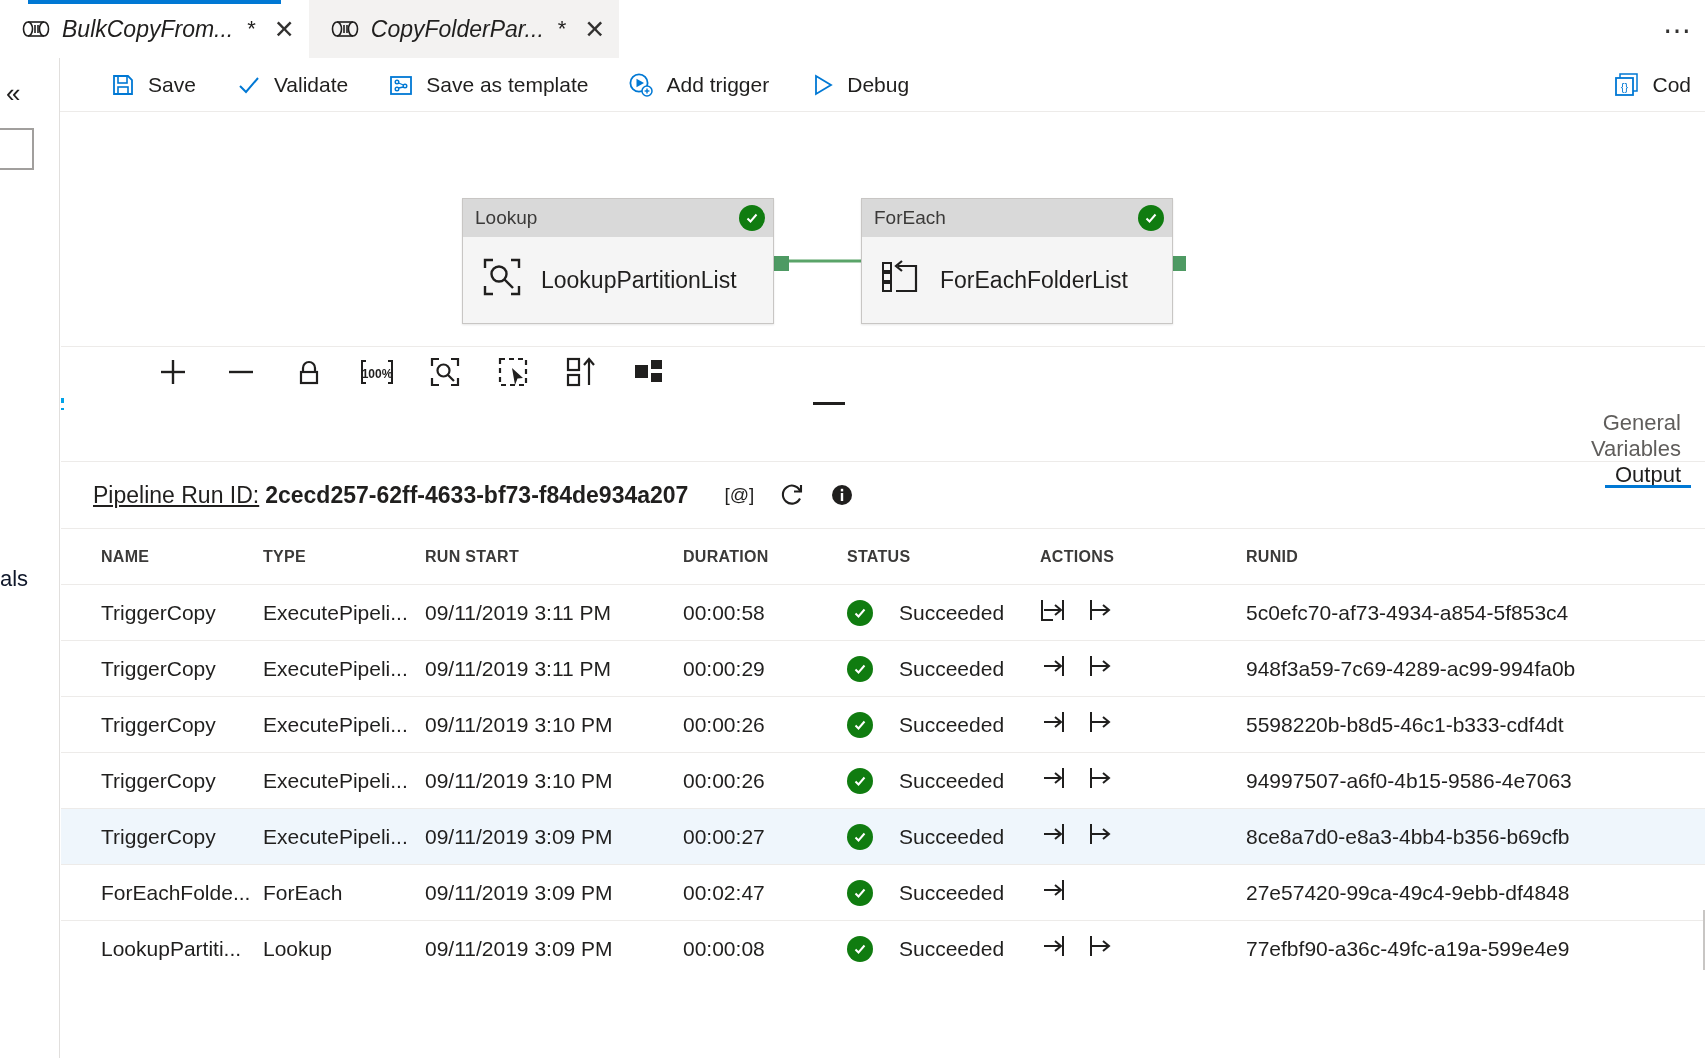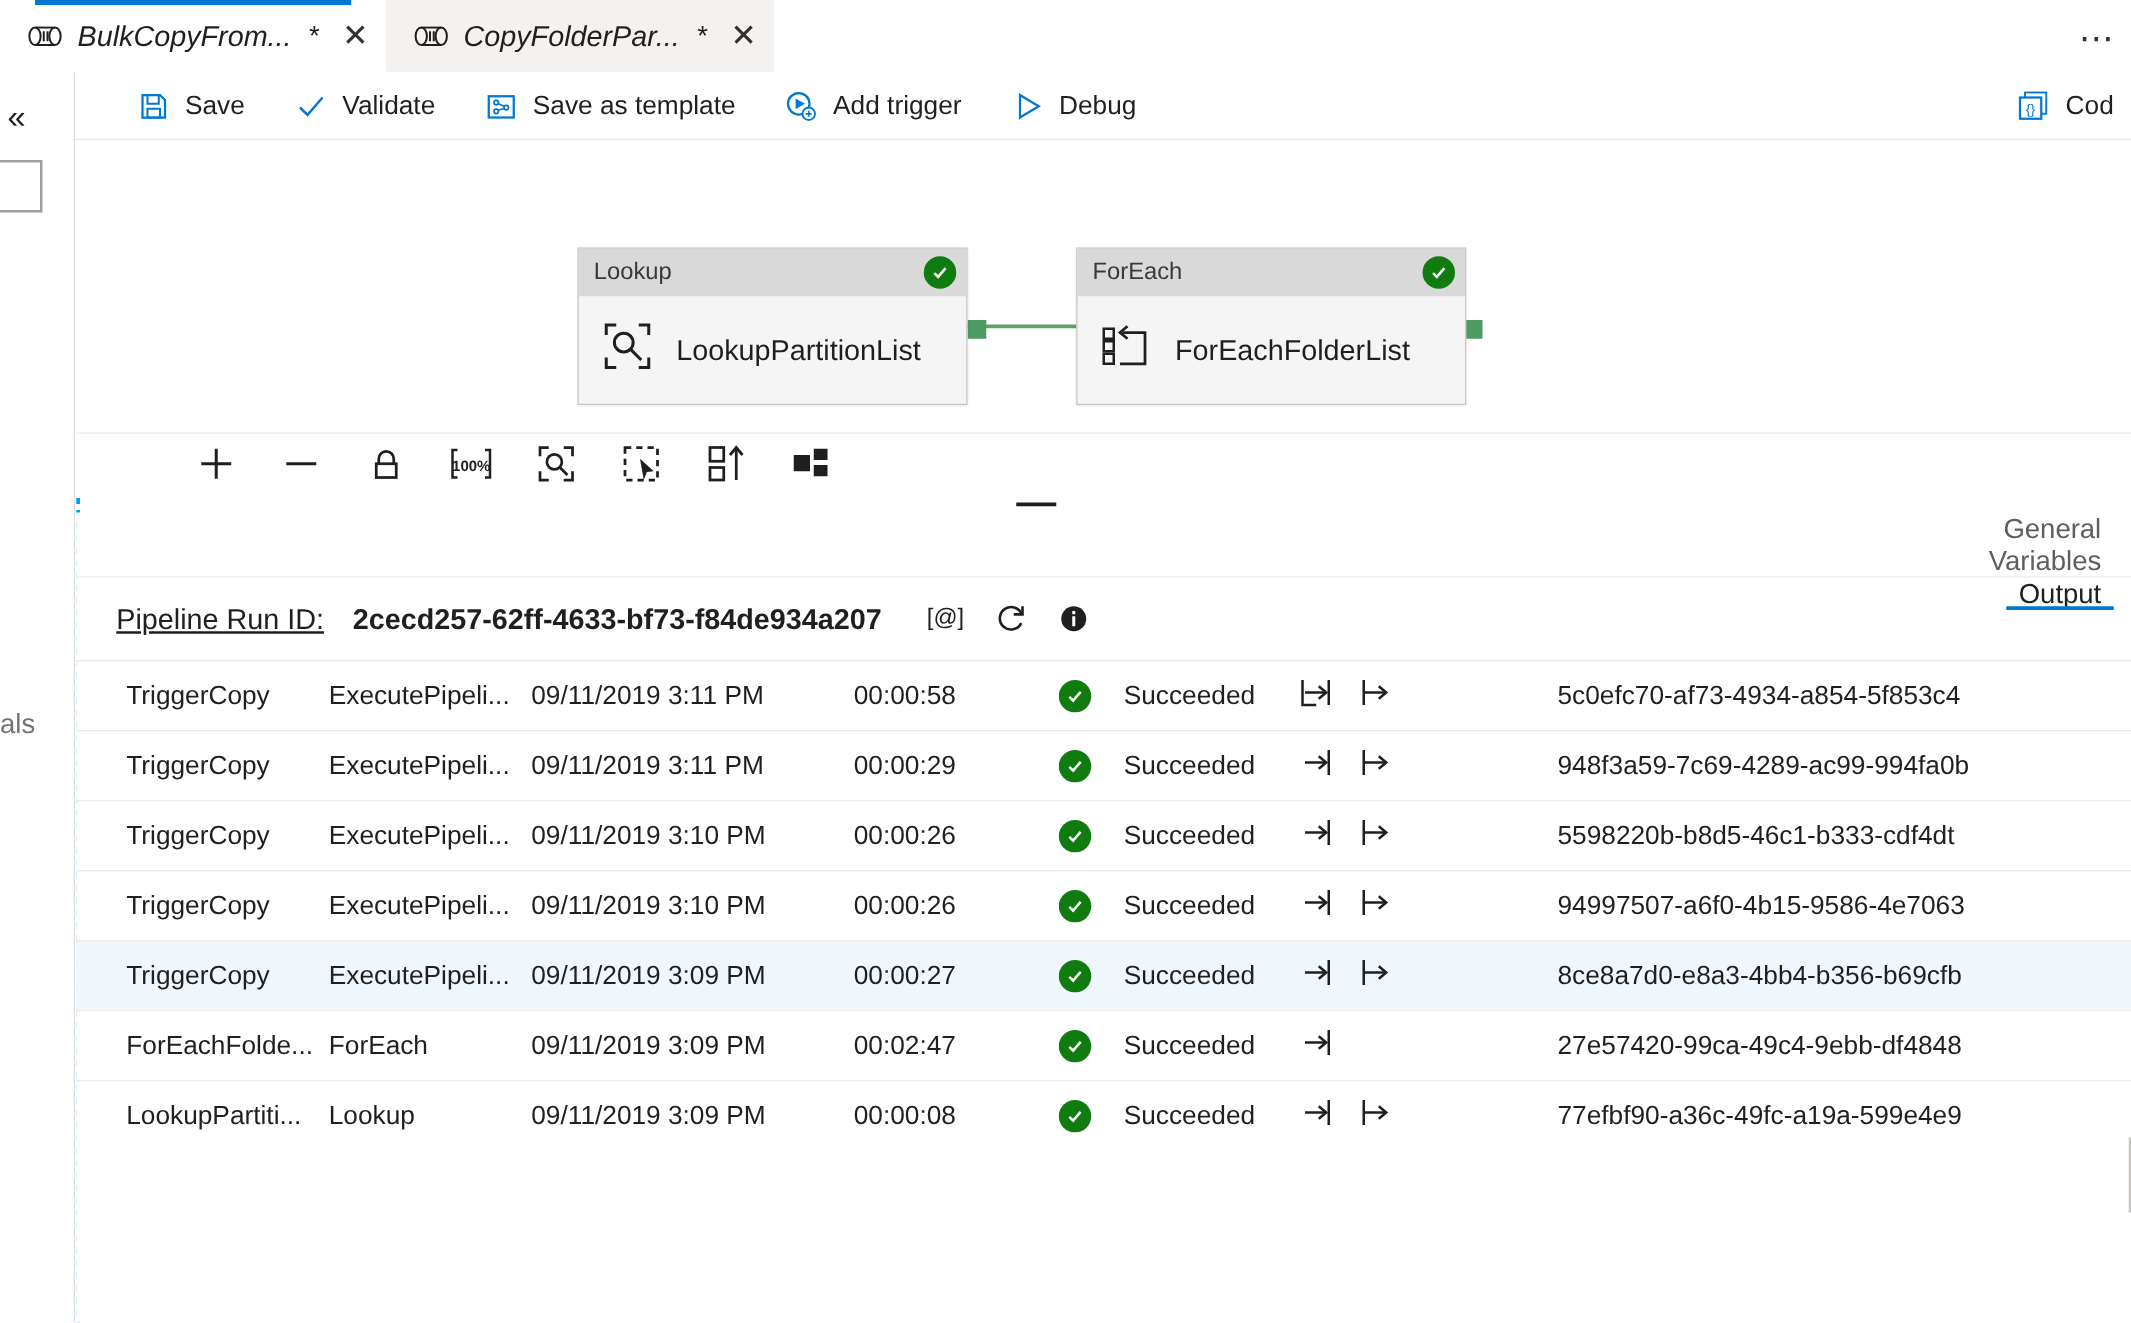--- a/index.html
+++ b/index.html
@@ -64,21 +64,21 @@
   .collapse-chevrons {
     position: absolute; top: 22px; left: 6px;
     font-size: 26px; color: #201f1e; line-height: 1;
   }
   .rail-box {
     position: absolute; top: 70px; left: -6px; width: 40px; height: 42px;
     border: 2px solid #a19f9d; background: #fff;
   }
   .rail-label {
     position: absolute; top: 508px; left: 0px;
-    font-size: 22px; color: #737373;
+    font-size: 22px; color: #0f172a;
   }
 
   
   .canvas {
     position: absolute; top: 113px; left: 61px; width: 1644px; height: 233px;
     background: #ffffff;
   }
 
   .node {
     position: absolute; width: 312px;
@@ -149,21 +149,21 @@
   .ptab.active::after {
     content: ""; position: absolute; left: 14px; right: 14px; bottom: 0;
     height: 3px; background: #0078d4;
   }
 
   .runid-bar {
     height: 66px; display: flex; align-items: center; gap: 0;
     padding-left: 32px;
   }
   .runid-label { font-size: 23px; color: #201f1e; text-decoration: underline; }
-  .runid-value { font-size: 23px; font-weight: bold; color: #201f1e; margin-left: 23px; }
+  .runid-value { font-size: 23px; font-weight: bold; color: #201f1e; margin-left: 6px; }
   .runid-tools { display: flex; align-items: center; gap: 24px; margin-left: 36px; }
   .rtool { display: flex; align-items: center; justify-content: center; }
 
   
   .tbl { width: 100%; }
   .thead, .trow {
     display: grid;
     grid-template-columns: 162px 162px 258px 164px 193px 206px 520px;
     align-items: center;
     padding-left: 40px;
@@ -480,20 +480,29 @@
           <svg width="24" height="24" viewBox="0 0 24 24">
             <circle cx="12" cy="12" r="10" fill="#201f1e"></circle>
             <rect x="10.8" y="10" width="2.4" height="8" fill="#fff"></rect>
             <rect x="10.8" y="5.8" width="2.4" height="2.6" fill="#fff"></rect>
           </svg>
         </span>
       </span>
     </div>
 
     <div class="tbl">
+      <div class="thead">
+        <div class="cell">NAME</div>
+        <div class="cell">TYPE</div>
+        <div class="cell">RUN START</div>
+        <div class="cell">DURATION</div>
+        <div class="cell">STATUS</div>
+        <div class="cell">ACTIONS</div>
+        <div class="cell">RUNID</div>
+      </div>
 
       <div class="trow">
         <div class="cell">TriggerCopy</div>
         <div class="cell">ExecutePipeli...</div>
         <div class="cell">09/11/2019 3:11 PM</div>
         <div class="cell">00:00:58</div>
         <div class="cell status-cell">
           <span class="check">
               <svg width="14" height="14" viewBox="0 0 14 14">
                 <polyline points="2.5,7.5 5.5,10.5 11.5,3.5" fill="none" stroke="#fff" stroke-width="2"></polyline>

